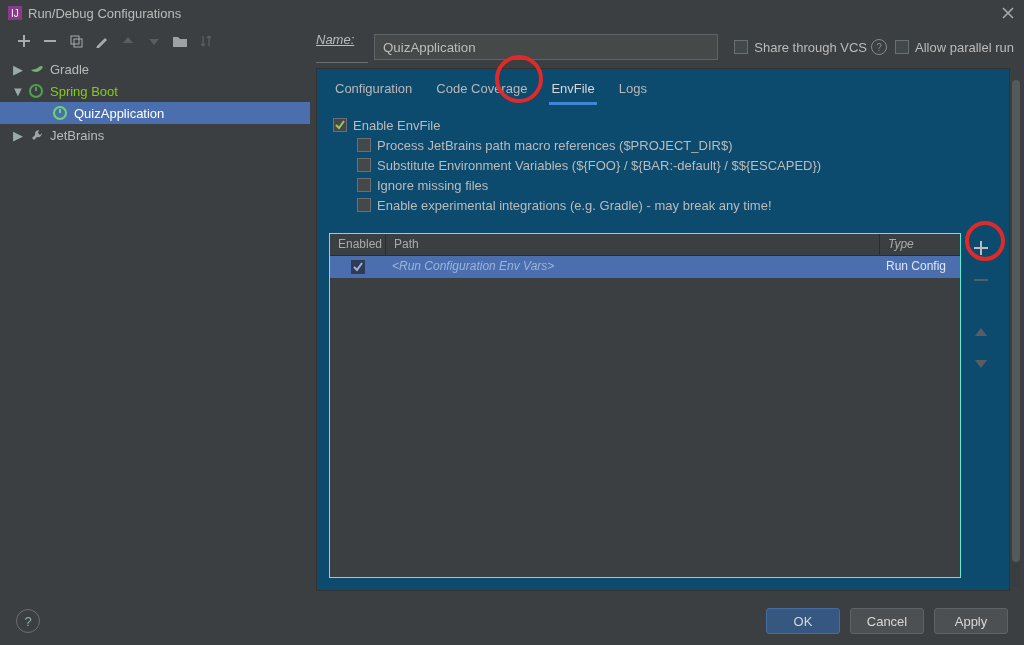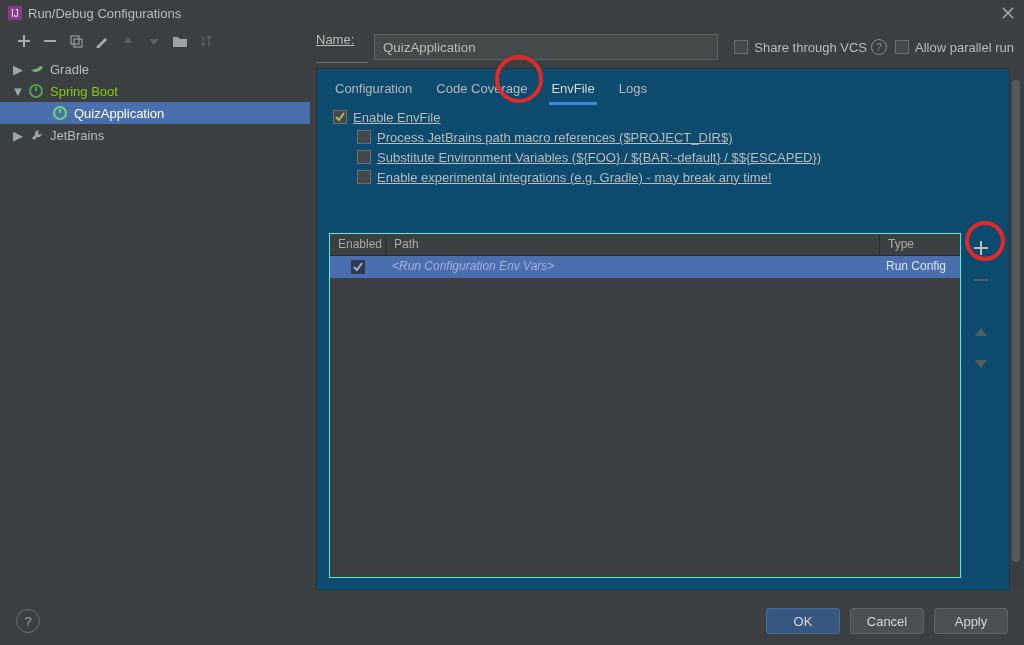--- a/index.html
+++ b/index.html
@@ -76,20 +76,21 @@
   }
   .namerow {
     display:flex; align-items:center;
     height:30px;
   }
   .namerow .lbl {
     width:52px;
     border-bottom:1px solid #6b6f72;
     padding:0 2px 15px 0;
     margin-right:6px;
+    font-style:italic;
   }
   .name-input {
     width:344px; height:26px;
     background:#45494a;
     border:1px solid #5e6367;
     color:#bdbdbd;
     padding:0 8px;
     outline:none;
   }
   .namerow .spacer { flex:1; }
@@ -132,23 +133,22 @@
     cursor:pointer;
   }
   .tab.active { border-bottom:3px solid #3e86d6; color:#d8d8d8; }
   .circle-highlight {
     border:4px solid #e02a2a;
     border-radius:50%;
     position:absolute;
     pointer-events:none;
   }
   .opts {
-    margin-top:0;
+    margin-top:8px;
     padding-left:4px;
-    text-decoration:underline;
   }
   .optrow {
     display:flex; align-items:center; gap:6px;
     height:20px;
   }
   .optrow.sub { padding-left:24px; }
 
   
   .tablewrap {
     position:absolute;
@@ -160,21 +160,21 @@
   .thead {
     display:flex;
     height:22px;
     background:#3c3f41;
     border-bottom:1px solid #2c2c2c;
     font-size:12px; color:#aaa;
   }
   .th { padding:3px 8px; border-right:1px solid #2c2c2c; }
   .th.enabled { width:56px; }
   .th.path { flex:1; }
-  .th.type { width:80px; border-right:none;}
+  .th.type { width:80px; border-right:none;font-style:italic;}
   .trow {
     display:flex;
     height:22px;
     background:#4b6eaf;
     color:#c8d4e8;
     font-size:12px;
   }
   .trow .td.enabled { width:56px; display:flex; align-items:center; justify-content:center; }
   .trow .td.path { flex:1; padding:3px 6px; font-style:italic; color:#9db3d9; }
   .trow .td.type { width:80px; padding:3px 6px; color:#dde6f4; }
@@ -381,20 +381,24 @@
         <div class="optrow sub">
           <span class="box" style="width:14px;height:14px;border:1px solid #6b6f72;background:#43494a;"></span>
           <span>Process JetBrains path macro references ($PROJECT_DIR$)</span>
         </div>
         <div class="optrow sub">
           <span class="box" style="width:14px;height:14px;border:1px solid #6b6f72;background:#43494a;"></span>
           <span>Substitute Environment Variables (${FOO} / ${BAR:-default} / $${ESCAPED})</span>
         </div>
         <div class="optrow sub">
           <span class="box" style="width:14px;height:14px;border:1px solid #6b6f72;background:#43494a;"></span>
+          <span>Ignore missing files</span>
+        </div>
+        <div class="optrow sub">
+          <span class="box" style="width:14px;height:14px;border:1px solid #6b6f72;background:#43494a;"></span>
           <span>Enable experimental integrations (e.g. Gradle) - may break any time!</span>
         </div>
       </div>
 
       <div class="tablewrap">
         <div class="thead">
           <div class="th enabled">Enabled</div>
           <div class="th path">Path</div>
           <div class="th type">Type</div>
         </div>

